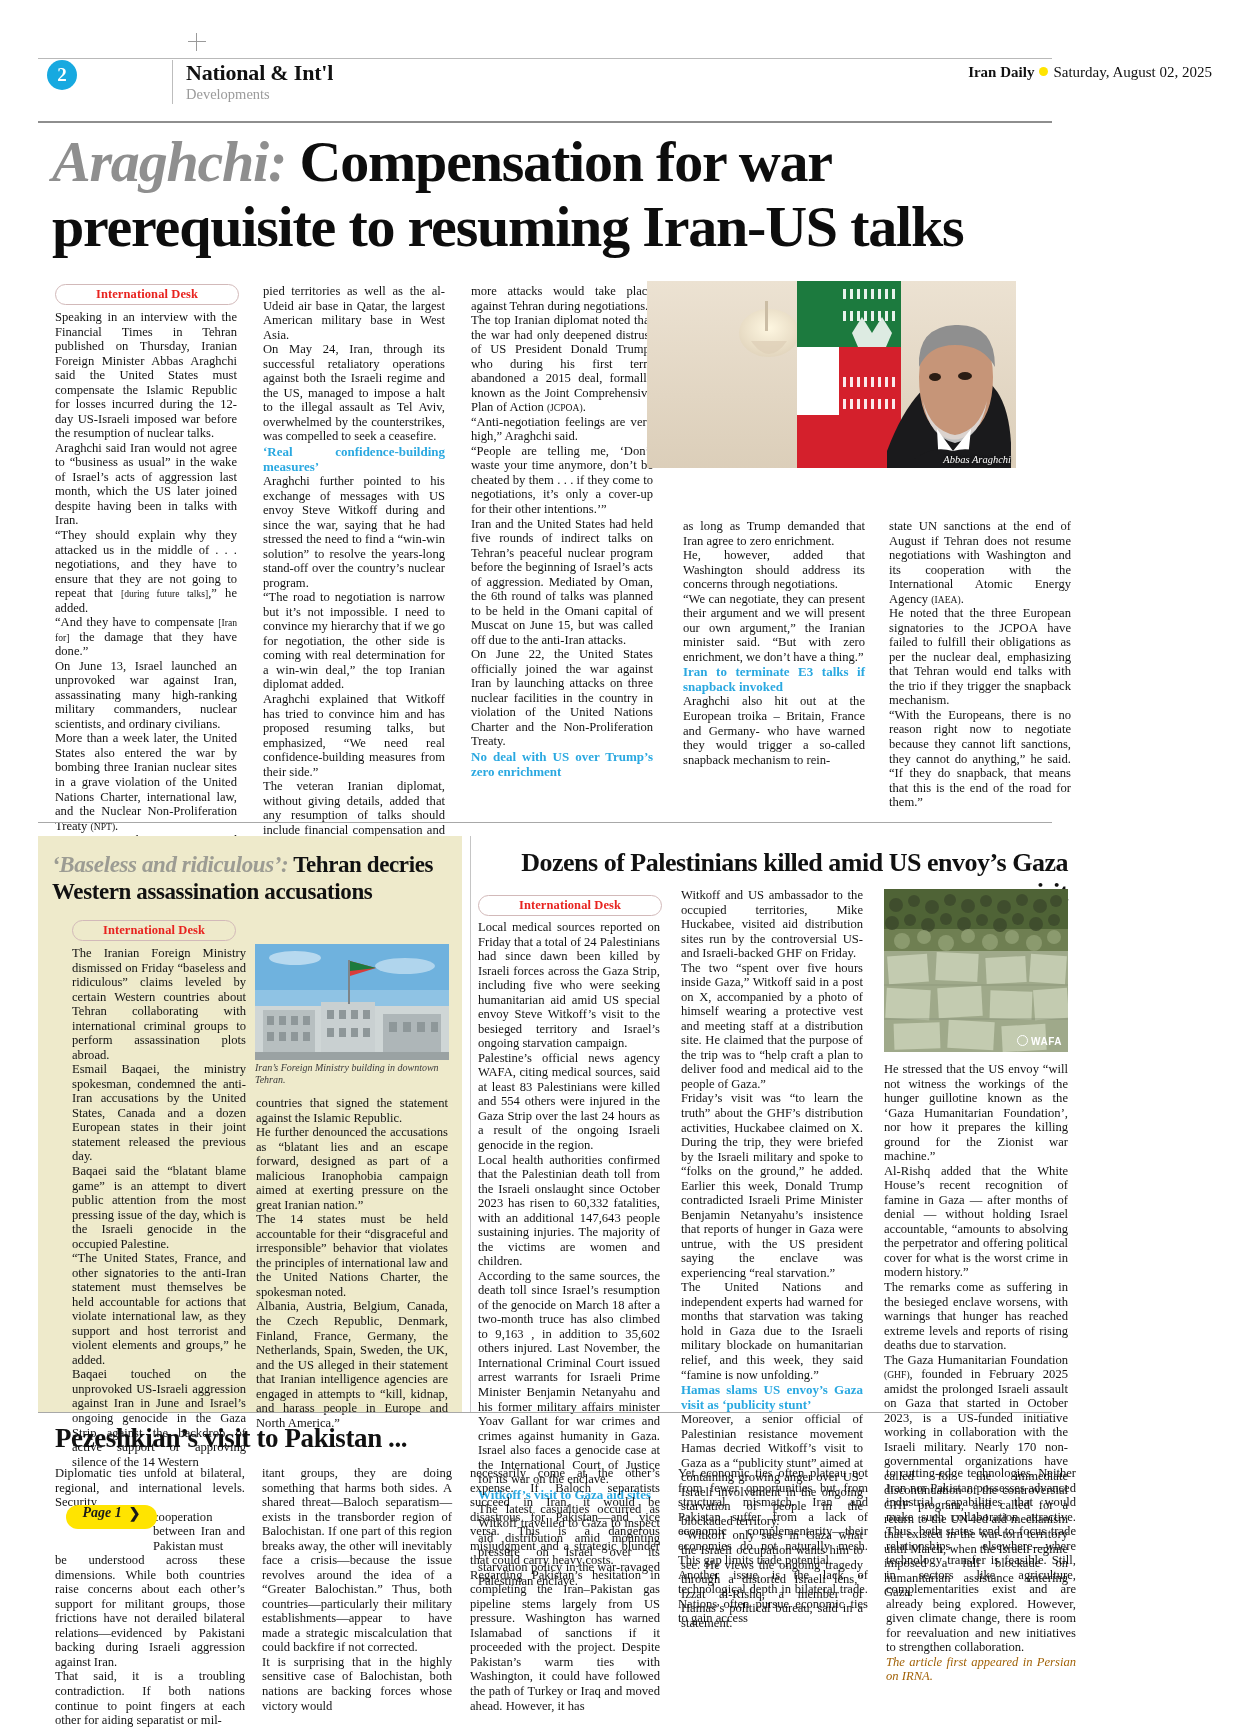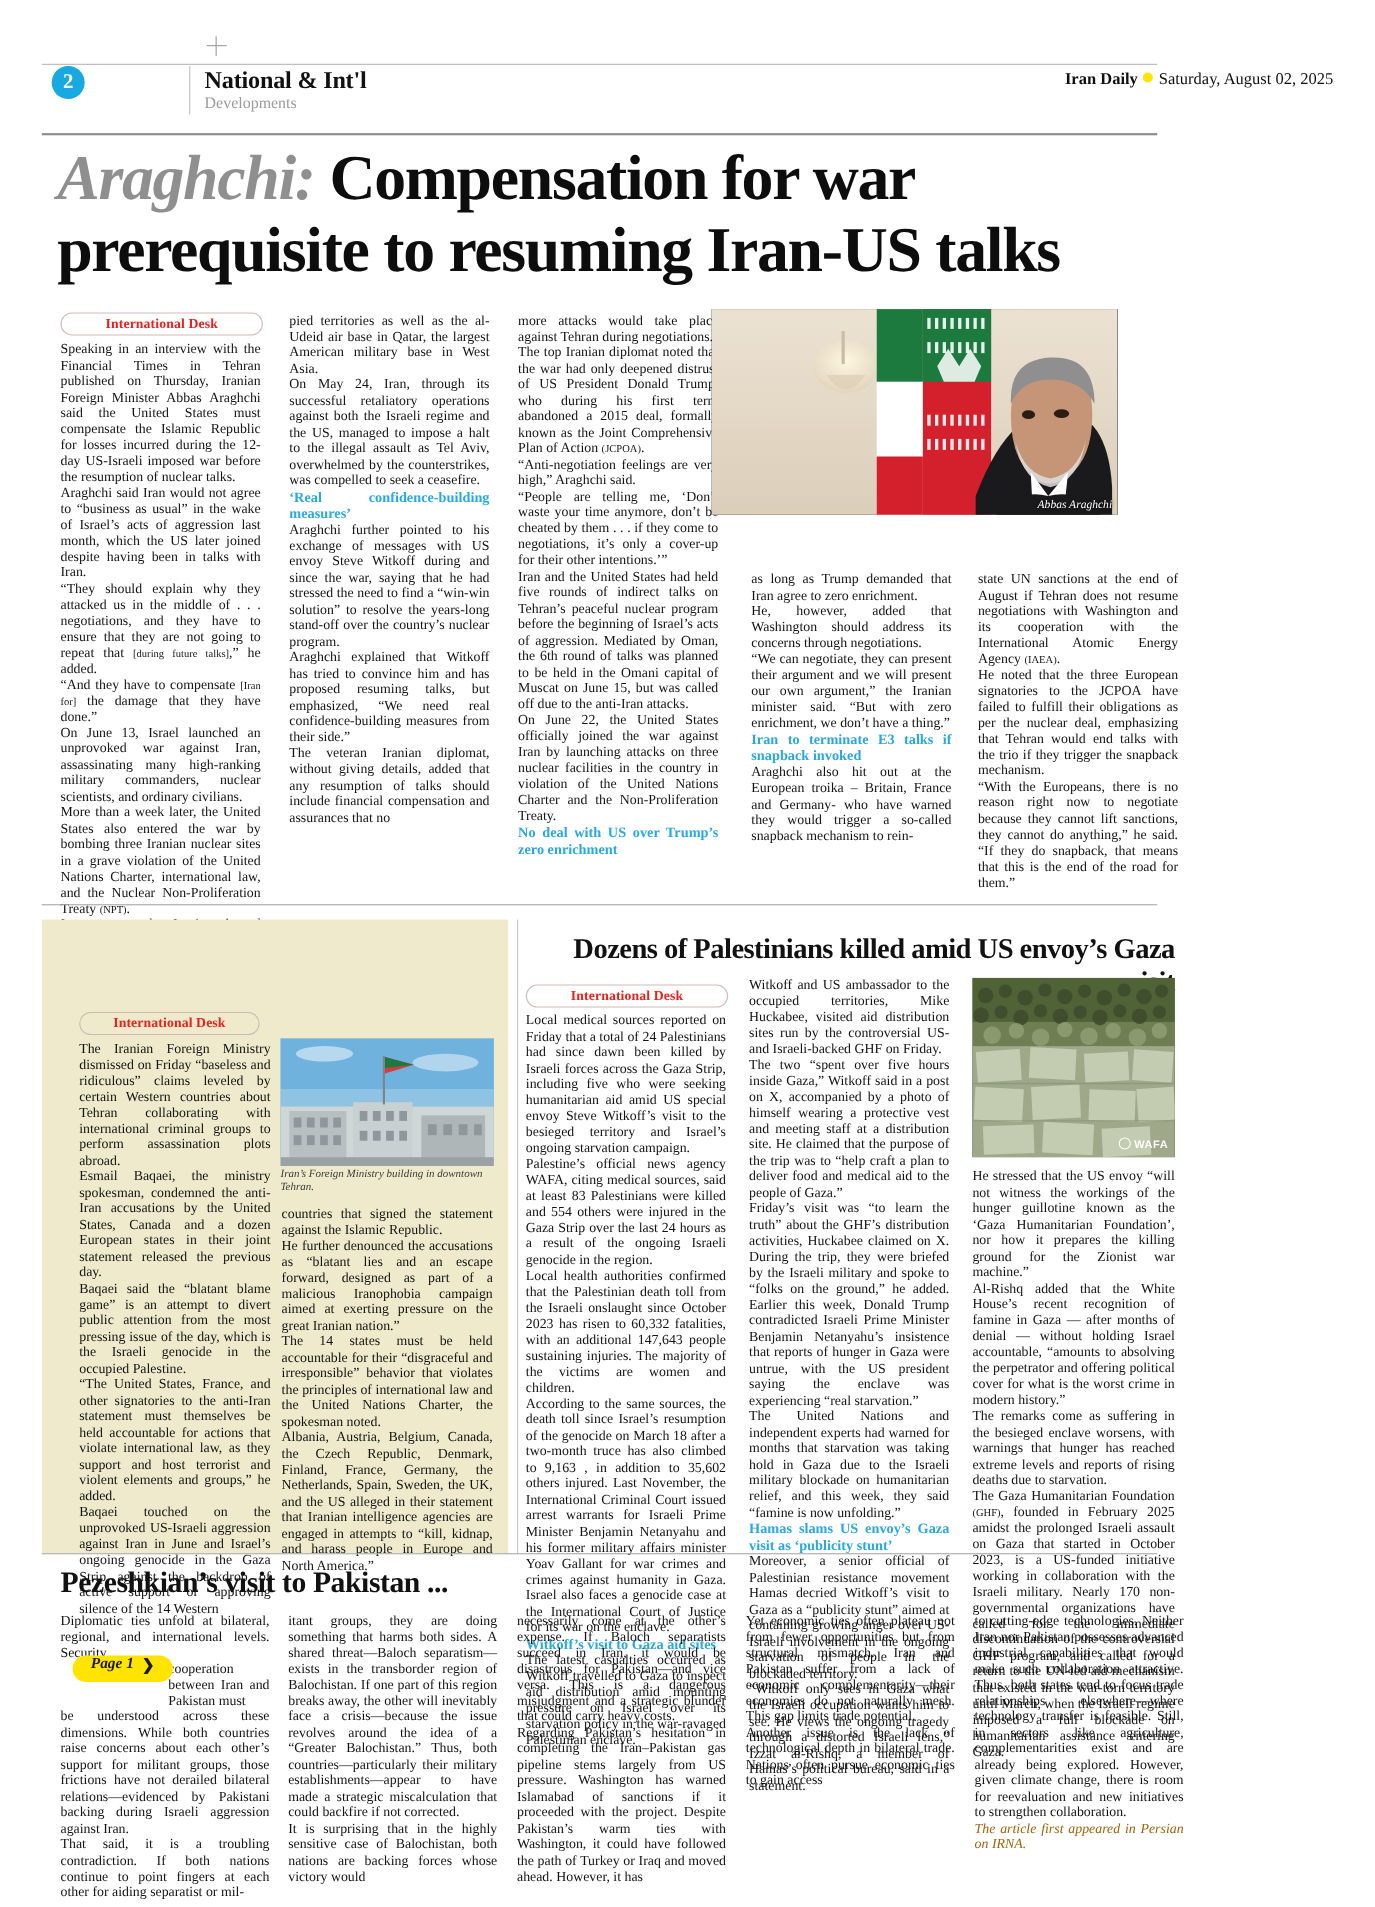--- a/index.html
+++ b/index.html
@@ -159,20 +159,21 @@
     <p>On June 13, Israel launched an unprovoked war against Iran, assassinating many high-ranking military commanders, nuclear scientists, and ordinary civilians.</p>
     <p><span>More than a week later, the United States also entered the war by bombing three Iranian nuclear sites in a grave violation of the United Nations Charter, international law, and the Nuclear Non-Proliferation Treaty</span> <span class="sm">(NPT)</span><span>.</span></p>
     <p>In response, the Iranian Armed Forces targeted strategic sites across the occu-</p>
   </div>
 
   <div class="col" style="left:263px;top:284px;width:182px;">
     <p>pied territories as well as the al-Udeid air base in Qatar, the largest American military base in West Asia.</p>
     <p>On May 24, Iran, through its successful retaliatory operations against both the Israeli regime and the US, managed to impose a halt to the illegal assault as Tel Aviv, overwhelmed by the counterstrikes, was compelled to seek a ceasefire.</p>
     <p class="sub-h">‘Real confidence-building measures’</p>
     <p>Araghchi further pointed to his exchange of messages with US envoy Steve Witkoff during and since the war, saying that he had stressed the need to find a “win-win solution” to resolve the years-long stand-off over the country’s nuclear program.</p>
+    <p>“The road to negotiation is narrow but it’s not impossible. I need to convince my hierarchy that if we go for negotiation, the other side is coming with real determination for a win-win deal,” the top Iranian diplomat added.</p>
     <p>Araghchi explained that Witkoff has tried to convince him and has proposed resuming talks, but emphasized, “We need real confidence-building measures from their side.”</p>
     <p>The veteran Iranian diplomat, without giving details, added that any resumption of talks should include financial compensation and assurances that no</p>
   </div>
 
   <div class="col" style="left:471px;top:284px;width:182px;">
     <p>more attacks would take place against Tehran during negotiations.</p>
     <p><span>The top Iranian diplomat noted that the war had only deepened distrust of US President Donald Trump, who during his first term abandoned a 2015 deal, formally known as the Joint Comprehensive Plan of Action</span> <span class="sm">(JCPOA)</span><span>.</span></p>
     <p>“Anti-negotiation feelings are very high,” Araghchi said.</p>
     <p>“People are telling me, ‘Don’t waste your time anymore, don’t be cheated by them . . . if they come to negotiations, it’s only a cover-up for their other intentions.’”</p>
     <p>Iran and the United States had held five rounds of indirect talks on Tehran’s peaceful nuclear program before the beginning of Israel’s acts of aggression. Mediated by Oman, the 6th round of talks was planned to be held in the Omani capital of Muscat on June 15, but was called off due to the anti-Iran attacks.</p>
@@ -259,20 +260,24 @@
 
   <div class="col" style="left:889px;top:519px;width:182px;">
     <p><span>state UN sanctions at the end of August if Tehran does not resume negotiations with Washington and its cooperation with the International Atomic Energy Agency</span> <span class="sm">(IAEA)</span><span>.</span></p>
     <p>He noted that the three European signatories to the JCPOA have failed to fulfill their obligations as per the nuclear deal, emphasizing that Tehran would end talks with the trio if they trigger the snapback mechanism.</p>
     <p>“With the Europeans, there is no reason right now to negotiate because they cannot lift sanctions, they cannot do anything,” he said. “If they do snapback, that means that this is the end of the road for them.”</p>
   </div>
 
   <div class="rule-thin" style="left:38px;top:822px;width:1014px;"></div>
 
   <div class="beige"></div>
+  <div class="beige-h">
+    <span class="kick">‘Baseless and ridiculous’:</span>
+    <span>Tehran decries Western assassination accusations</span>
+  </div>
   <div class="desk" style="position:absolute;left:72px;top:920px;width:162px;">International Desk</div>
 
   <div class="beige-photo">
     <svg width="194" height="116" viewBox="0 0 194 116">
       <rect width="194" height="116" fill="#8fc3e4"></rect>
       <rect y="0" width="194" height="46" fill="#6fb2de"></rect>
       <ellipse cx="40" cy="14" rx="26" ry="7" fill="#ffffff" opacity="0.5"></ellipse>
       <ellipse cx="150" cy="22" rx="30" ry="8" fill="#ffffff" opacity="0.45"></ellipse>
       <rect x="0" y="62" width="194" height="54" fill="#cfd6d6"></rect>
       <rect x="8" y="66" width="52" height="50" fill="#b7bfc0"></rect>

